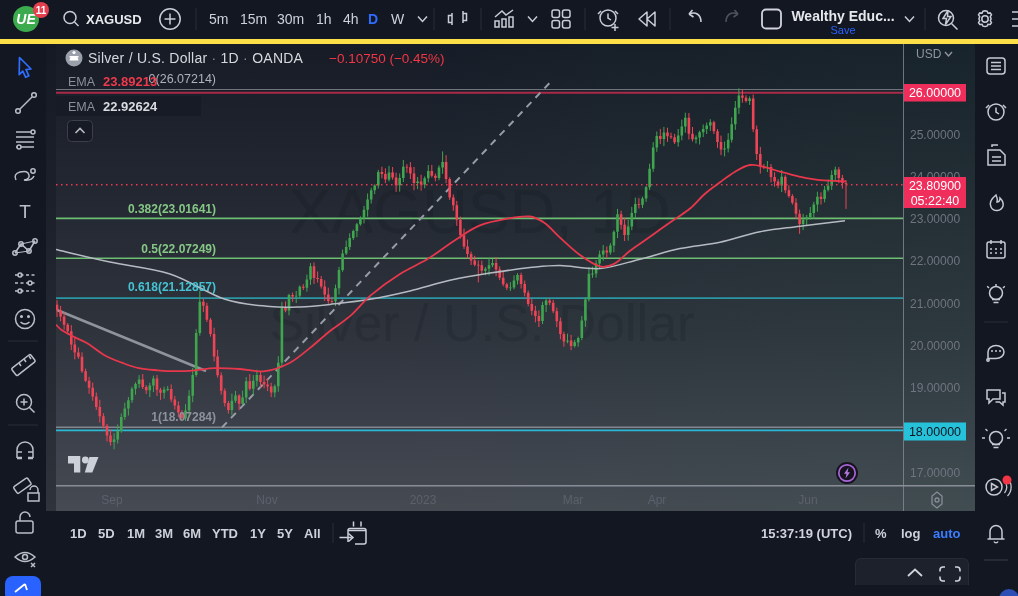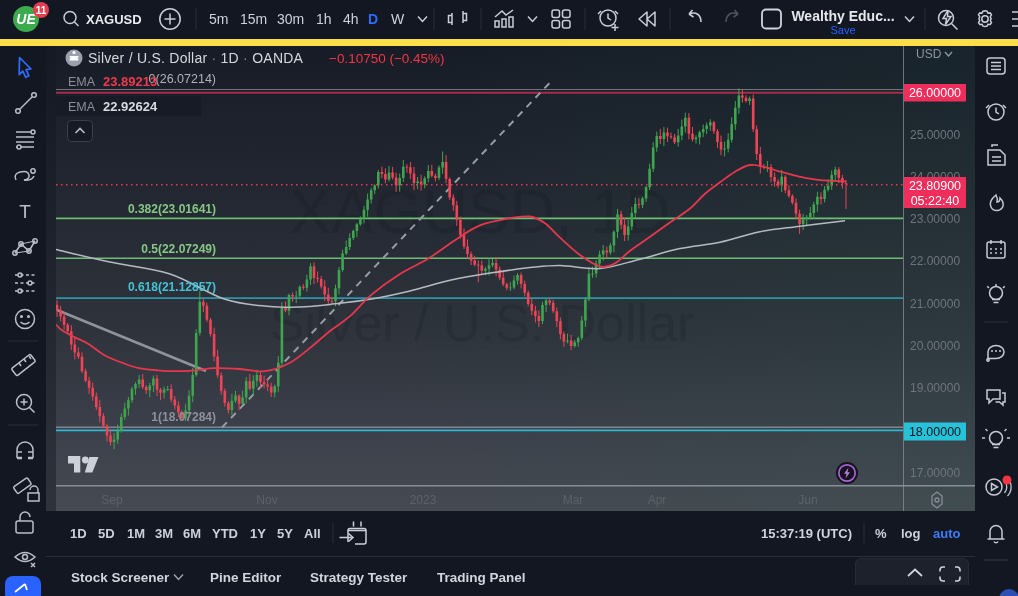--- a/index.html
+++ b/index.html
@@ -1,16 +1,16 @@
 <!DOCTYPE html>
 <html><head><meta charset="utf-8">
 <style>
 html,body{margin:0;padding:0;background:#131722;width:1018px;height:596px;overflow:hidden;font-family:"Liberation Sans",sans-serif}
 #page{position:relative;width:1018px;height:596px;background:#131722}
-#topbar{position:absolute;left:0;top:0;width:1018px;height:39px;background:#131722;border-bottom:7px solid #fde047;z-index:30}
+#topbar{position:absolute;left:0;top:0;width:1018px;height:39px;background:#131722;border-bottom:5px solid #fde047;z-index:30}
 #leftbar{position:absolute;left:0;top:39px;width:46px;height:557px;background:#131722;z-index:28}
 #rightbar{position:absolute;left:975px;top:39px;width:43px;height:557px;background:#131722;z-index:28}
 #chartwrap{position:absolute;left:46px;top:39px;width:929px;height:472px;background:linear-gradient(180deg,#161b26 0%,#222731 32%,#2e333c 62%,#3d414b 85%,#464a52 100%)}
 #chartwrap::after{content:"";position:absolute;inset:0;background:linear-gradient(90deg,rgba(0,0,0,0) 35%,rgba(34,96,74,0.13) 100%)}
 #leftgap{position:absolute;left:46px;top:39px;width:10px;height:472px;background:linear-gradient(180deg,#141924 0%,#1c212b 40%,#262b34 75%,#2e333c 100%);z-index:5}
 #rangebar{position:absolute;left:0;top:511px;width:975px;height:45px;background:#131722;z-index:25}
 #footer{position:absolute;left:0;top:556px;width:975px;height:40px;background:#131722;border-top:1px solid #2a2e39;z-index:25}
 #panelbtns{position:absolute;left:855px;top:558px;width:112px;height:26px;background:#1d212c;border:1px solid #262b35;border-bottom:none;border-radius:6px 6px 0 0;z-index:27}
 svg{display:block}
 </style></head>
@@ -329,31 +329,20 @@
           <path d="M353.5 10.5v5M361 10.5v5M348 19.5h18"></path>
           <path d="M339.5 26.5h12M348.5 22.5l4.5 4-4.5 4"></path>
         </g>
 <text x="852" y="27" text-anchor="end" font-size="13" font-weight="bold" fill="#d1d4dc">15:37:19 (UTC)</text>
 <line x1="864" y1="12" x2="864" y2="32" stroke="#2a2e39"></line>
 <text x="875" y="27" font-size="13" font-weight="bold" fill="#cdd1d9">%</text>
         <text x="901" y="27" font-size="13" font-weight="bold" fill="#cdd1d9">log</text>
         <text x="933" y="27" font-size="13" font-weight="bold" fill="#3b7dff">auto</text>
 </svg>
     </div>
-<div id="footer">
-<svg width="975" height="40" viewBox="0 0 975 40" font-family="Liberation Sans, sans-serif">
-<g font-size="13.5" font-weight="bold" fill="#d2d5db">
-          <text x="71" y="25">Stock Screener</text>
-          <text x="210" y="25">Pine Editor</text>
-          <text x="310" y="25">Strategy Tester</text>
-          <text x="437" y="25">Trading Panel</text>
-        </g>
-<path d="M174 17.5l4.5 5 4.5-5" stroke="#9a9fa9" fill="none" stroke-width="1.5"></path>
-</svg>
-    </div>
 <div id="panelbtns">
 <svg width="112" height="26" viewBox="0 0 112 26">
 <path d="M52 17l7-6.5 7 6.5" stroke="#cfd3da" fill="none" stroke-width="1.8"></path>
 <g stroke="#cfd3da" fill="none" stroke-width="1.6">
           <path d="M89 8h-2a3 3 0 0 0-3 3v1.5M89 22h-2a3 3 0 0 1-3-3v-1.5M99 8h2a3 3 0 0 1 3 3v1.5M99 22h2a3 3 0 0 0 3-3v-1.5"></path>
         </g>
 </svg>
     </div>
 </div>
 </body></html>

